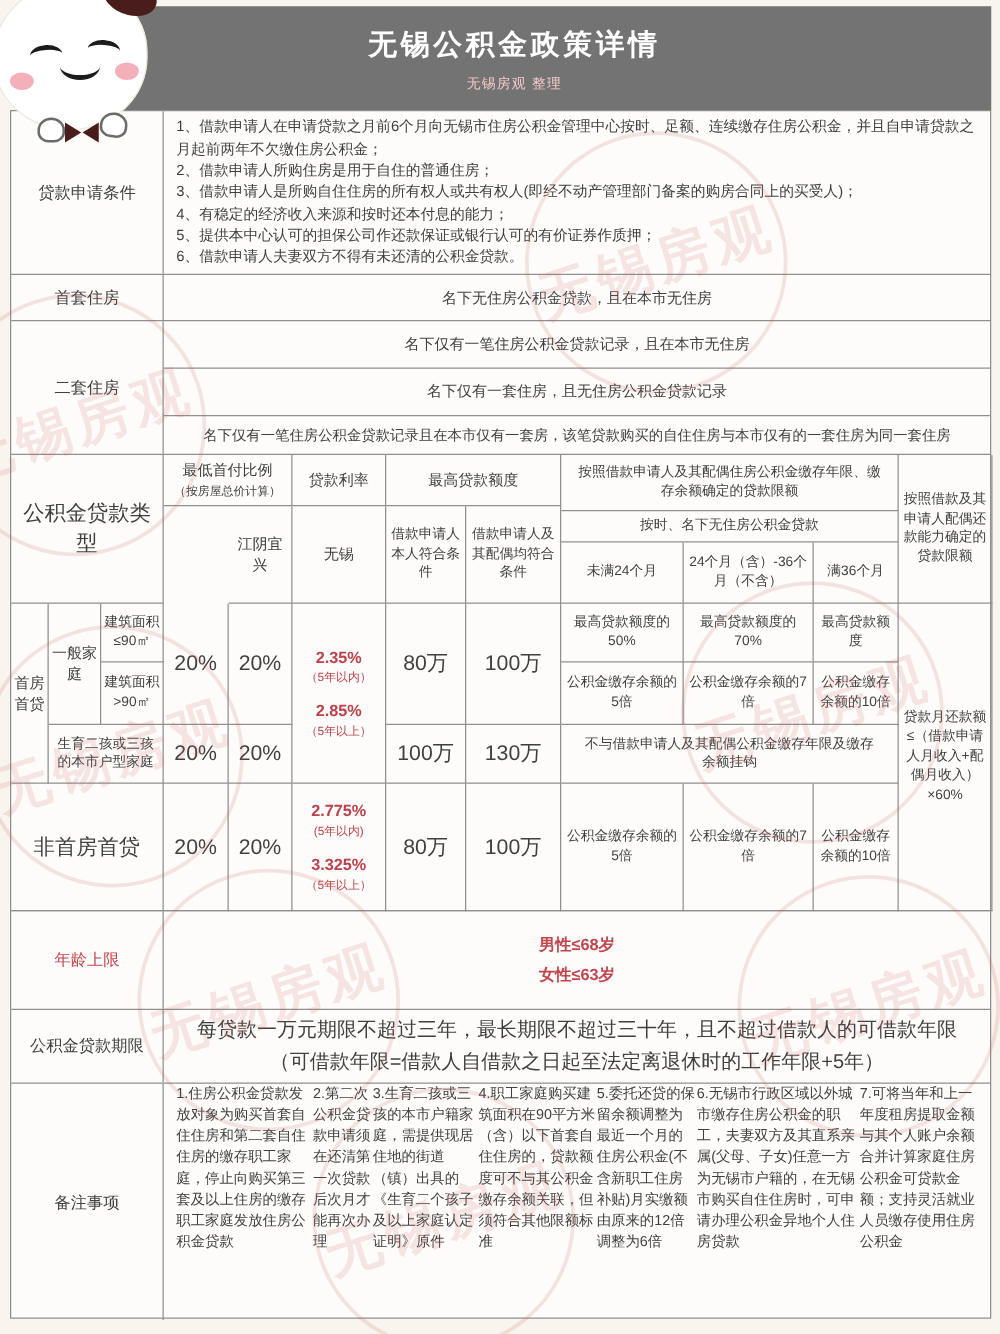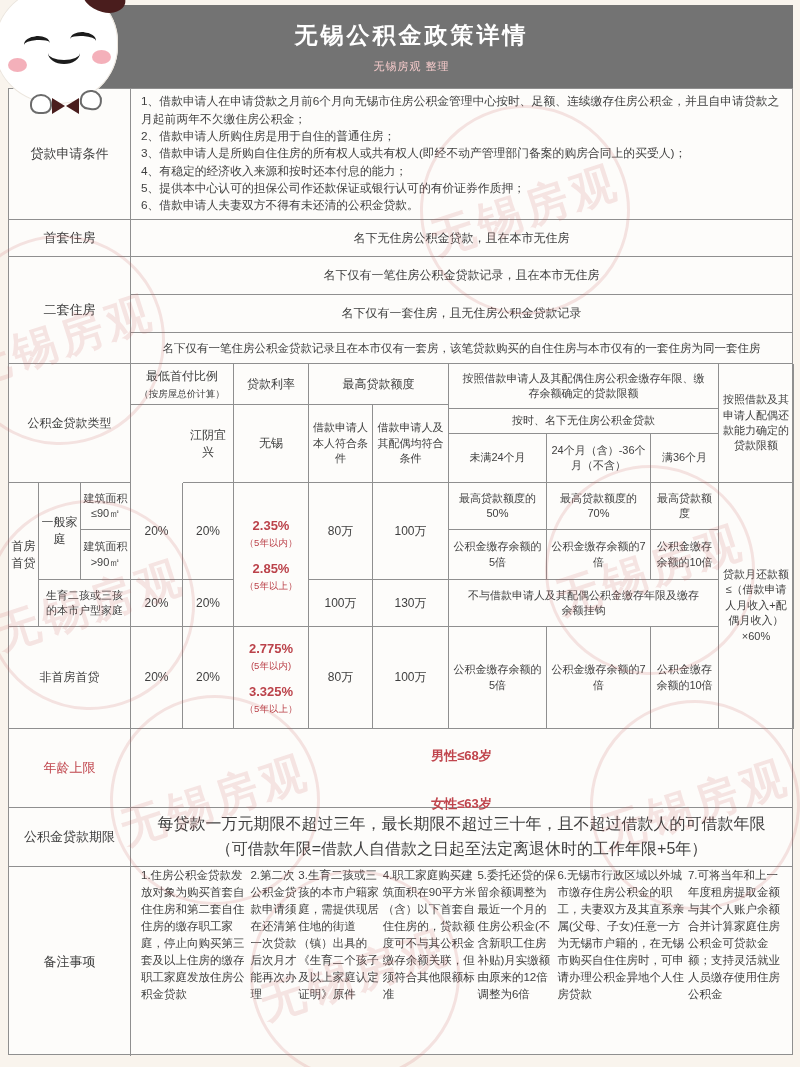--- a/index.html
+++ b/index.html
@@ -51,33 +51,33 @@
   .r-second { height:107px; }
   .second-list { flex:1; display:flex; flex-direction:column; }
   .second-item { display:flex; align-items:center; justify-content:center; text-align:center; font-size:12px; border-top:1px solid #8f8f8f; padding:0 10px; }
   .second-item:first-child { border-top:none; }
 
   
   .main { position:relative; height:365px; border-top:1px solid #8f8f8f; }
   .cell { position:absolute; border-right:1px solid #8f8f8f; border-bottom:1px solid #8f8f8f;
           display:flex; flex-direction:column; align-items:center; justify-content:center;
           text-align:center; font-size:11.5px; line-height:1.4; padding:2px; overflow:hidden; }
-  .fs13 { font-size:12px;text-align:center; }
+  .fs13 { font-size:17px;text-align:center; }
   .fs12 { font-size:12px; }
   .fs11 { font-size:11px; }
   .subnote { font-size:9.5px; margin-top:2px; }
   .rate-val { color:#bb424a; font-weight:bold; font-size:13px; }
   .rate-term { color:#bb424a; font-size:9.5px; margin:1px 0 10px; }
   .rate-term.last { margin-bottom:0; }
 
   
   .r-age { height:79px; }
   .r-age .tlabel { color:#c0454d; }
   .age-lines { flex-direction:column; gap:6px; }
-  .age-line { color:#c0454d; font-size:13px; font-weight:bold;margin-top:24px; }
+  .age-line { color:#c0454d; font-size:13px; font-weight:bold; }
   .r-term { height:59px; }
   .r-term .tcontent { flex-direction:column; gap:4px; font-size:16px; }
   .r-notes { height:190px; }
   .r-notes .tcontent { align-items:flex-start; text-align:left; justify-content:center; font-size:11.5px; line-height:17px; padding:0 8px 0 10px; }
 </style>
 </head>
 <body>
 
 <div class="page">
 

